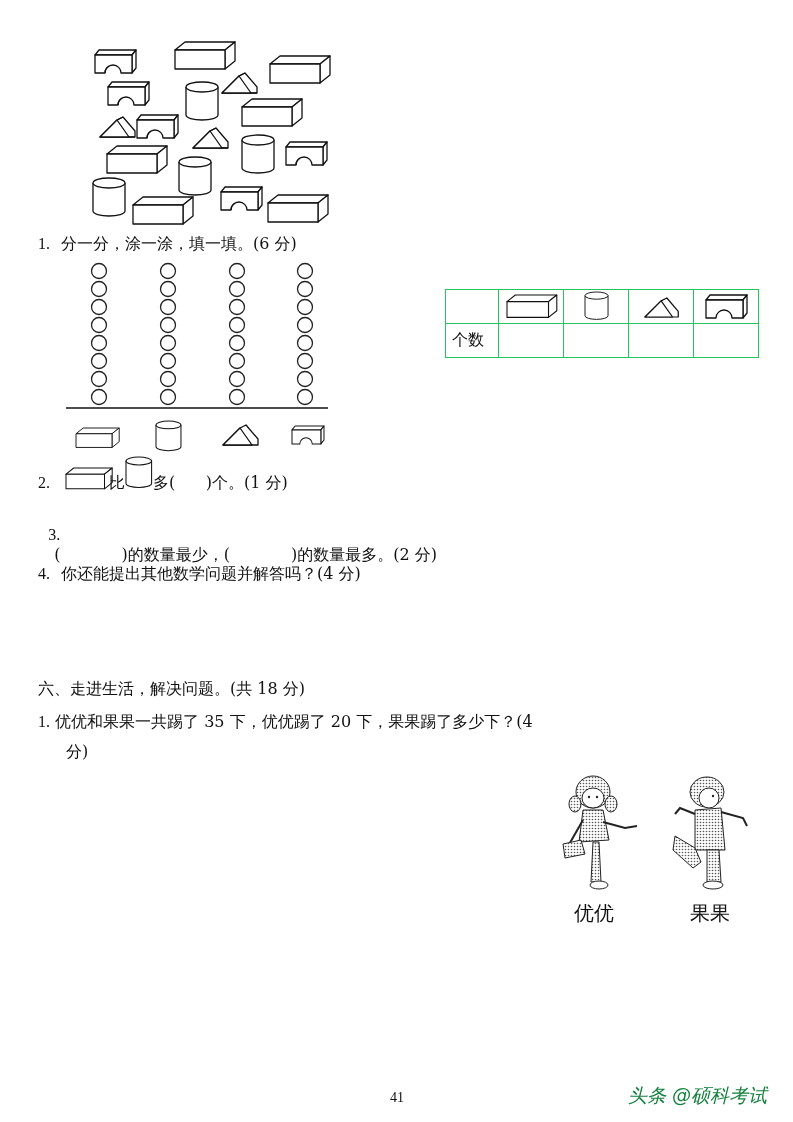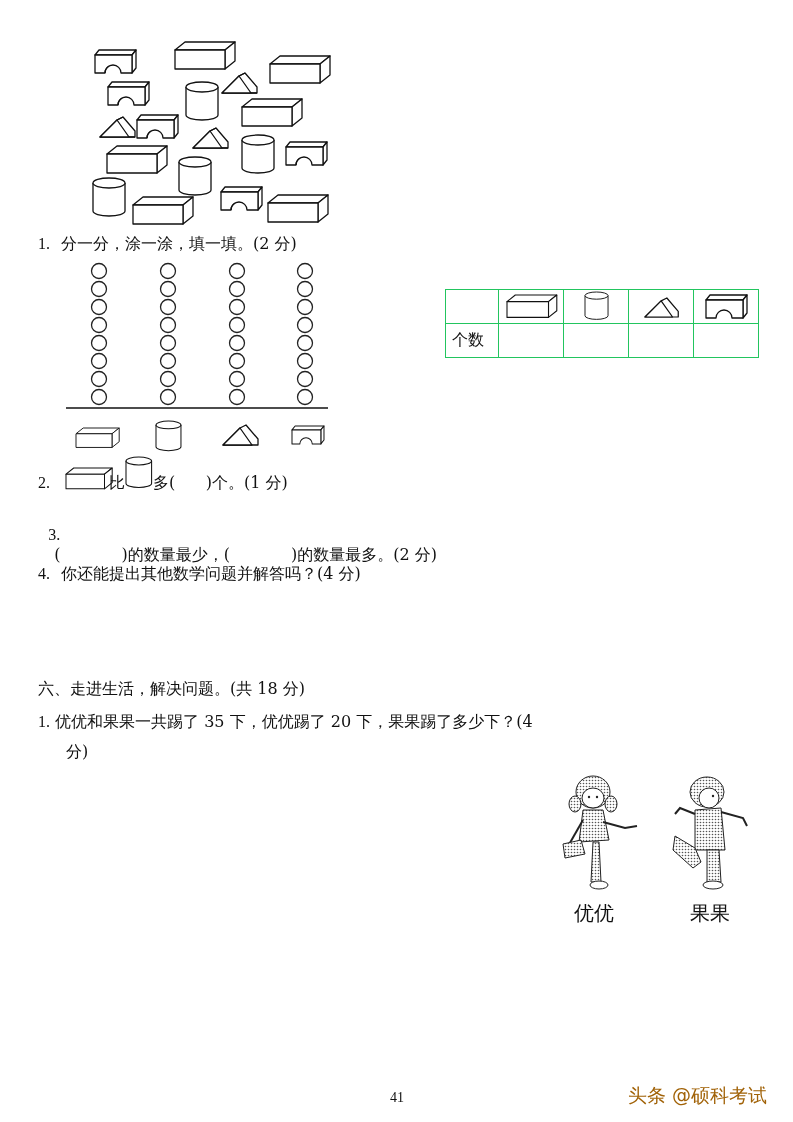--- a/index.html
+++ b/index.html
@@ -10,21 +10,21 @@
   .q .num { font-family:"Liberation Serif",serif; }
   svg { position:absolute; overflow:visible; }
   .stroke { fill:#fff; stroke:#111; stroke-width:1.3; stroke-linejoin:round; }
   .circ { fill:#fff; stroke:#222; stroke-width:1.3; }
   table.count { position:absolute; left:445px; top:289px; border-collapse:collapse; }
   table.count td { border:1px solid #22c55e; width:64px; height:33px; padding:0; position:relative; }
   table.count td.first { width:52px; }
   table.count td .lbl { font-size:16px; position:absolute; left:6px; top:6px; }
   .names { font-family:Liberation Serif, serif; font-size:20px; }
   .pagenum { font-size:14px; font-family:"Liberation Serif",serif; }
-  .watermark { font-family:"DejaVu Sans","Liberation Sans",sans-serif; font-size:19px; color:#a16207; }
+  .watermark { font-family:"DejaVu Sans","Liberation Sans",sans-serif; font-size:19px; color:#15803d;font-style:italic; }
 </style>
 </head>
 <body>
 
 <svg width="793" height="230" style="left:0;top:0;">
   <defs>
 
     <g id="cuboid">
       <polygon class="stroke" points="0,8 10,0 60,0 50,8"></polygon>
       <polygon class="stroke" points="50,8 60,0 60,19 50,27"></polygon>
@@ -102,21 +102,21 @@
   <g>
       <use href="#cuboid" x="133" y="197"></use>
     </g>
   <g>
       <use href="#cuboid" x="268" y="195"></use>
     </g>
 </svg>
 
 <div class="q" style="left:38px;top:234px;">
   <span class="num">1.</span>
-  <span style="margin-left:6px;">分一分，涂一涂，填一填。(2 分)</span>
+  <span style="margin-left:6px;">分一分，涂一涂，填一填。(6 分)</span>
 </div>
 
 <svg width="793" height="460" style="left:0;top:0;">
   <g>
     <circle class="circ" cx="99" cy="271" r="7.5"></circle>
       <circle class="circ" cx="99" cy="289" r="7.5"></circle>
     <circle class="circ" cx="99" cy="307" r="7.5"></circle>
       <circle class="circ" cx="99" cy="325" r="7.5"></circle>
     <circle class="circ" cx="99" cy="343" r="7.5"></circle>
       <circle class="circ" cx="99" cy="361" r="7.5"></circle>

